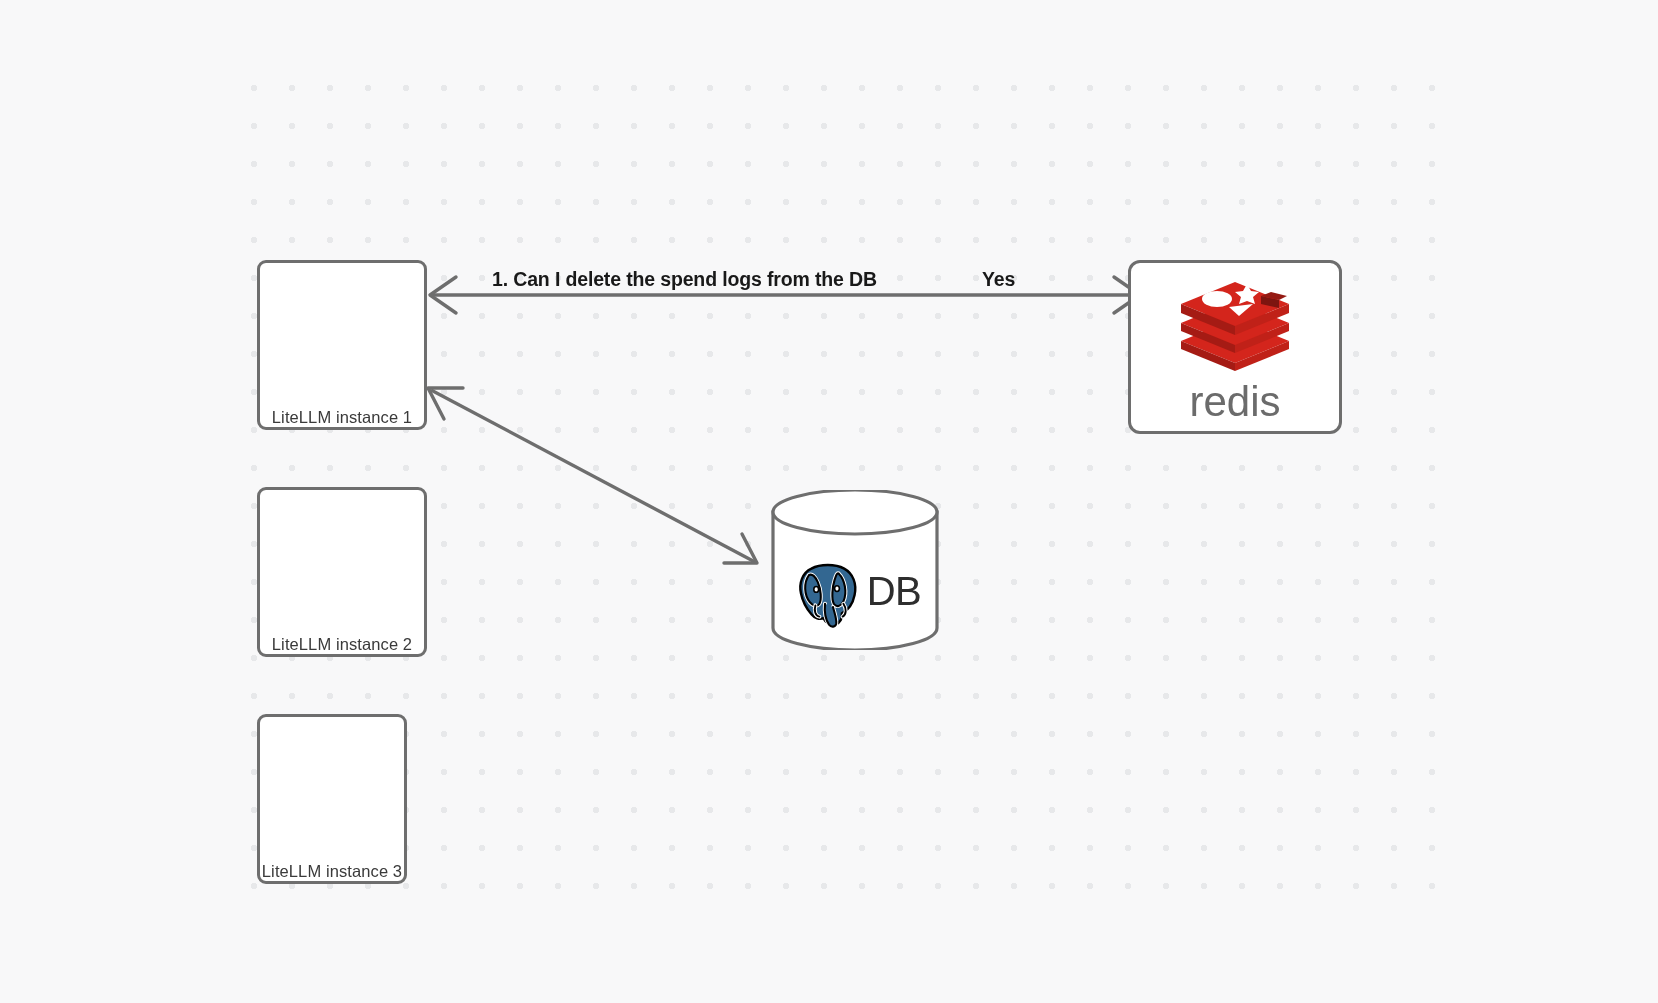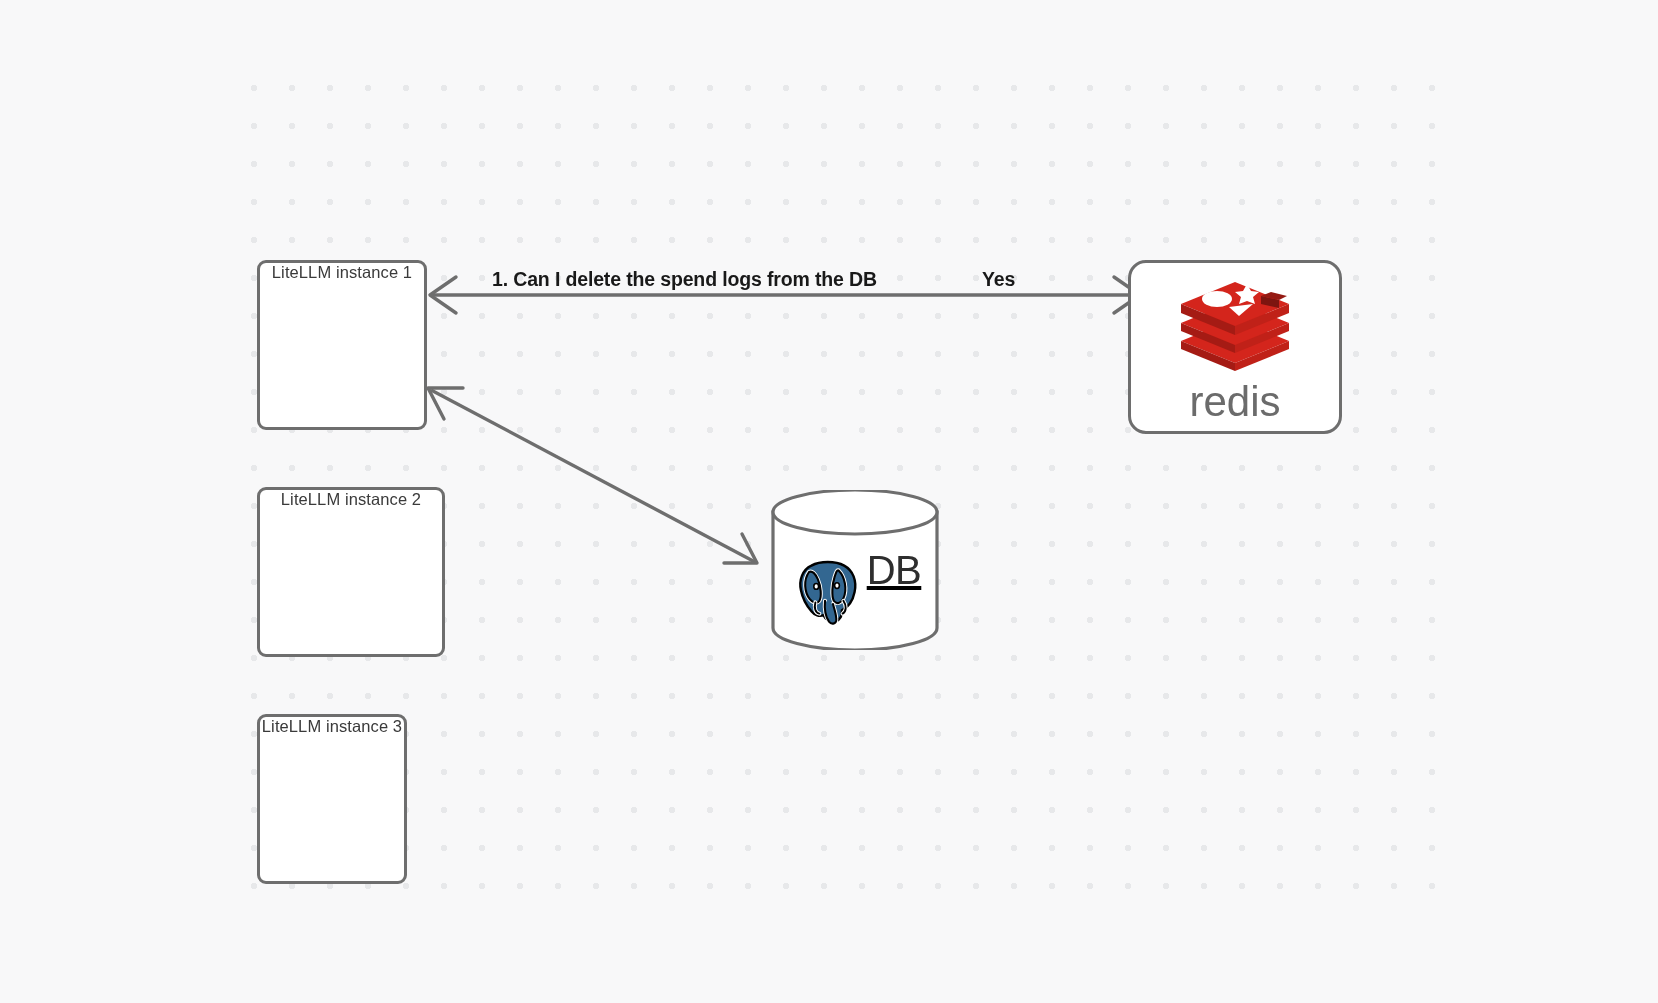--- a/index.html
+++ b/index.html
@@ -45,44 +45,44 @@
   }
 
   
   .node-box {
     position: absolute;
     background: #ffffff;
     border: 3px solid #6e6e6e;
     border-radius: 9px;
     box-sizing: border-box;
     display: flex;
-    align-items: flex-start;
+    align-items: flex-end;
     justify-content: center;
   }
   .node-box .node-label {
     font-size: 16.5px;
     color: #3a3a3a;
     font-family: "Liberation Sans", sans-serif;
     letter-spacing: .1px;
   }
 
   #litellm-1 { left: 241px; top: 260px; width: 170px; height: 170px; }
-  #litellm-2 { left: 241px; top: 487px; width: 188px; height: 170px; }
+  #litellm-2 { left: 241px; top: 487px; width: 170px; height: 170px; }
   #litellm-3 { left: 241px; top: 714px; width: 150px; height: 170px; }
 
   
   #redis-node {
     position: absolute;
     left: 1112px;
     top: 260px;
     width: 214px;
     height: 174px;
     background: #ffffff;
     border: 3px solid #6e6e6e;
-    border-radius: 18px;
+    border-radius: 12px;
     box-sizing: border-box;
     display: flex;
     flex-direction: column;
     align-items: center;
     justify-content: center;
   }
   #redis-logo { display: block; }
 
   
   #db-node {
@@ -93,24 +93,23 @@
     height: 160px;
   }
   #db-cyl { position: absolute; left: 0; top: 0; }
   #db-content {
     position: absolute;
     left: 0;
     top: 58px;
     width: 172px;
     height: 86px;
     display: flex;
-    align-items: flex-start;
+    align-items: center;
     justify-content: center;
     gap: 0px;
-    text-decoration: underline;
   }
   #db-text {
     font-size: 40px;
     color: #2e2e2e;
     font-family: "Liberation Sans", sans-serif;
     letter-spacing: -0.5px;
     margin-left: -2px;
   }
 
   

